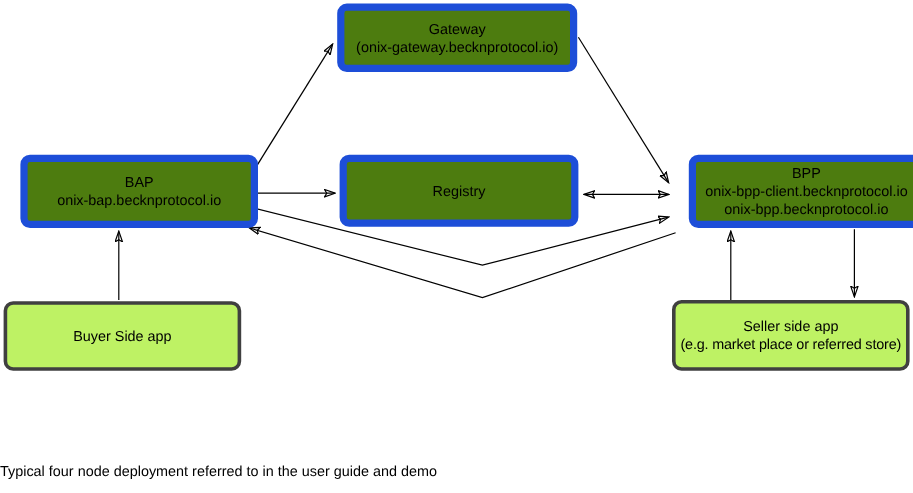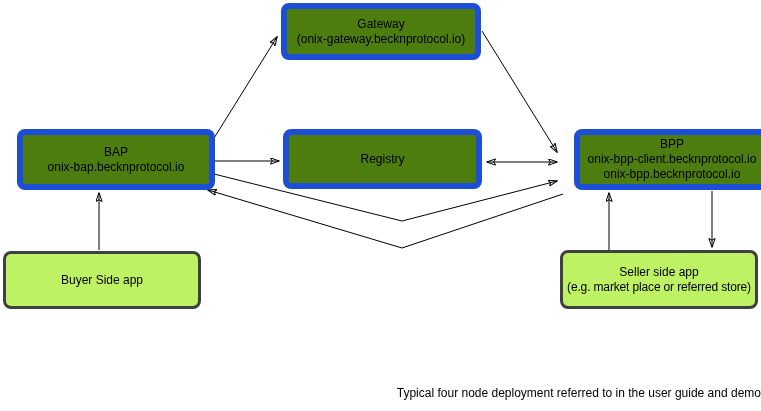--- a/index.html
+++ b/index.html
@@ -32,24 +32,23 @@
   }
   .app-node .sub{letter-spacing:-0.15px;}
   #edge-layer{
     position:absolute;left:0;top:0;width:761px;height:411px;
     pointer-events:none;
   }
   #edge-layer path{fill:none;stroke:#000000;stroke-width:1;}
   #caption{
     position:absolute;
     left:0;right:0;top:386px;
-    text-align:right;
+    text-align:left;
     font-size:12px;
     line-height:14px;
-    padding-left:17px;
   }
   
   #node-gateway {left:281px;top:3px;  width:200px;height:57px;}
   #node-bap     {left:17px;  top:129px;width:198px;height:61px;}
   #node-registry{left:283px;top:129px;width:199px;height:60px;align-items:center;}
   #node-bpp     {left:561px;top:129px;width:196px;height:61px;margin-left:13px;}
   #node-buyer   {left:3px;  top:251px;width:198px;height:58px;}
   #node-seller  {left:560px;top:250px;width:198px;height:59px;}
 </style>
 </head>

